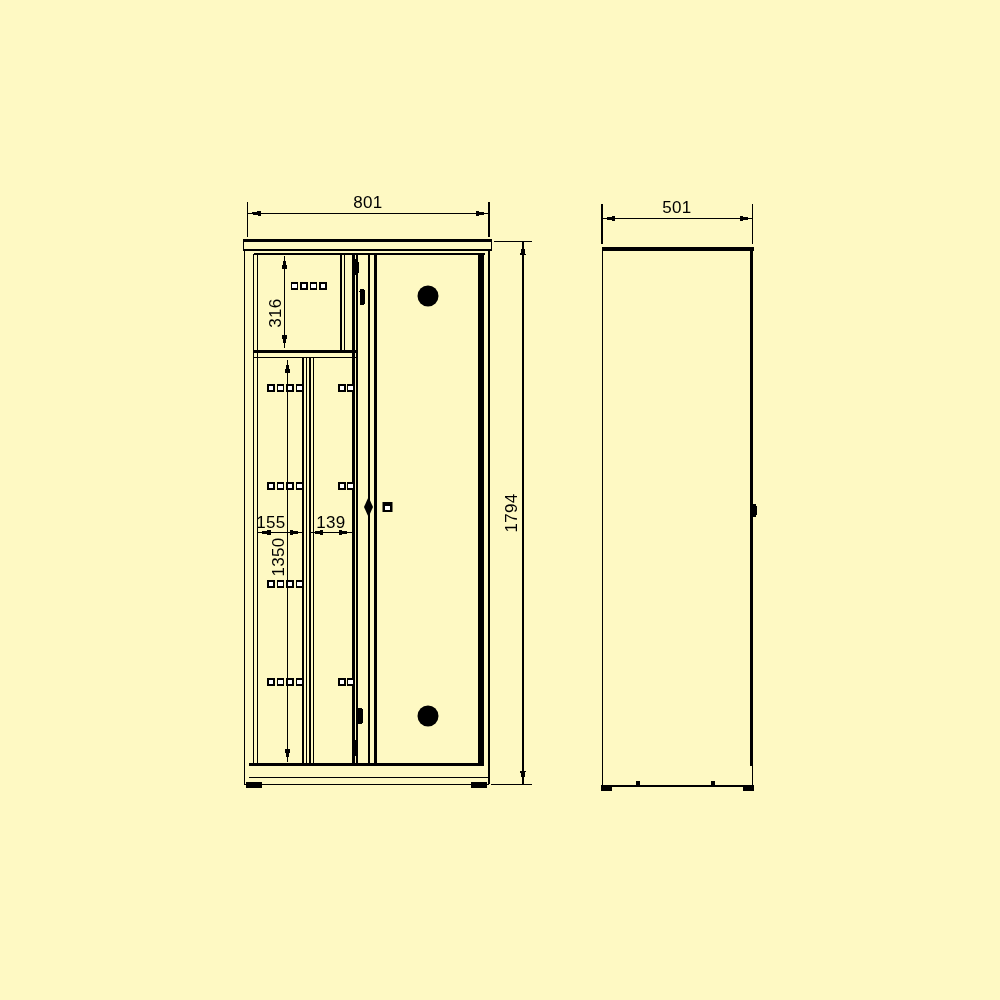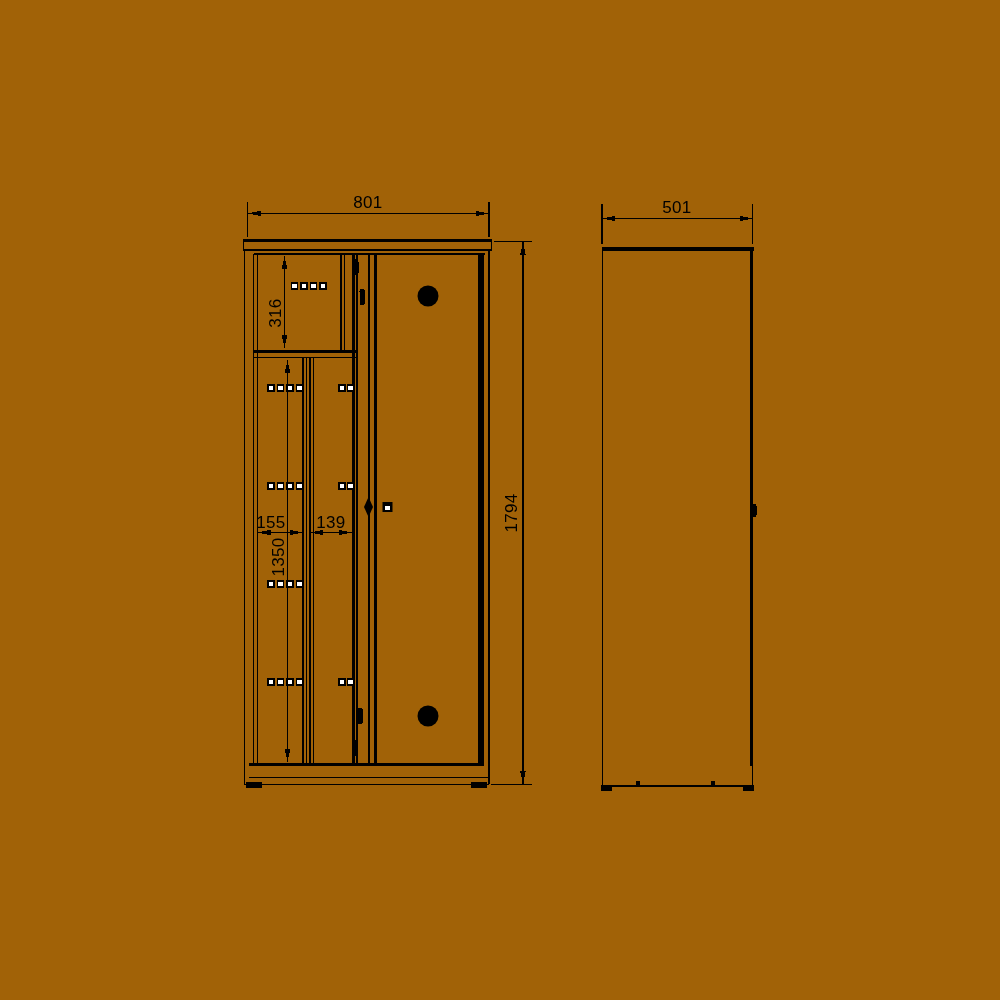--- a/index.html
+++ b/index.html
@@ -1,16 +1,16 @@
 <!DOCTYPE html>
 <html><head>
 <meta charset="utf-8">
 <style>
   html,body{margin:0;padding:0;background:#ffffff;}
-  .stage{position:relative;width:1000px;height:1000px;background:#a16207;overflow:hidden;}
+  .stage{position:relative;width:1000px;height:1000px;background:#fef9c3;overflow:hidden;}
   svg{position:absolute;left:0;top:0;}
   
   .d  {stroke:#000;stroke-width:1.1;fill:none;}
   .t1 {stroke:#000;stroke-width:1.5;fill:none;}
   .t2 {stroke:#000;stroke-width:2.3;fill:none;}
   .t3 {stroke:#000;stroke-width:3.8;fill:none;}
   .t5 {stroke:#000;stroke-width:5.5;fill:none;}
   .blk{fill:#000;stroke:none;}
   text{font-family:"Liberation Sans", sans-serif;font-size:17px;fill:#000;letter-spacing:0.3px;}
 </style>

